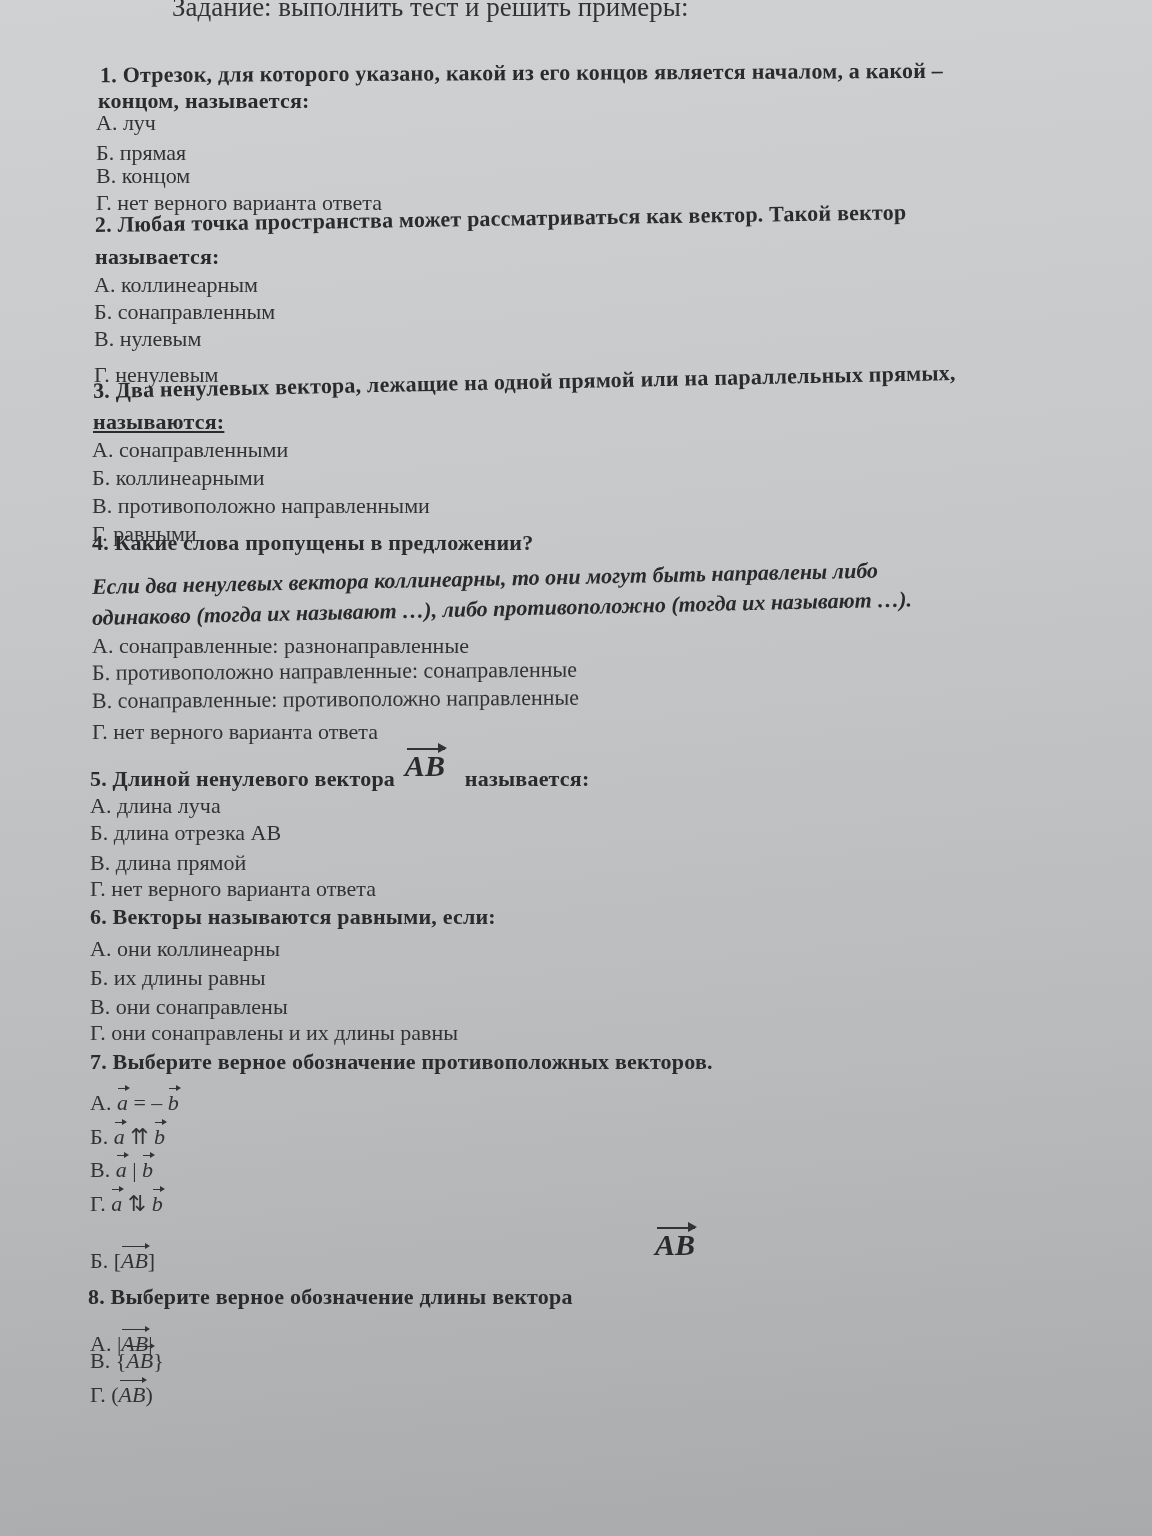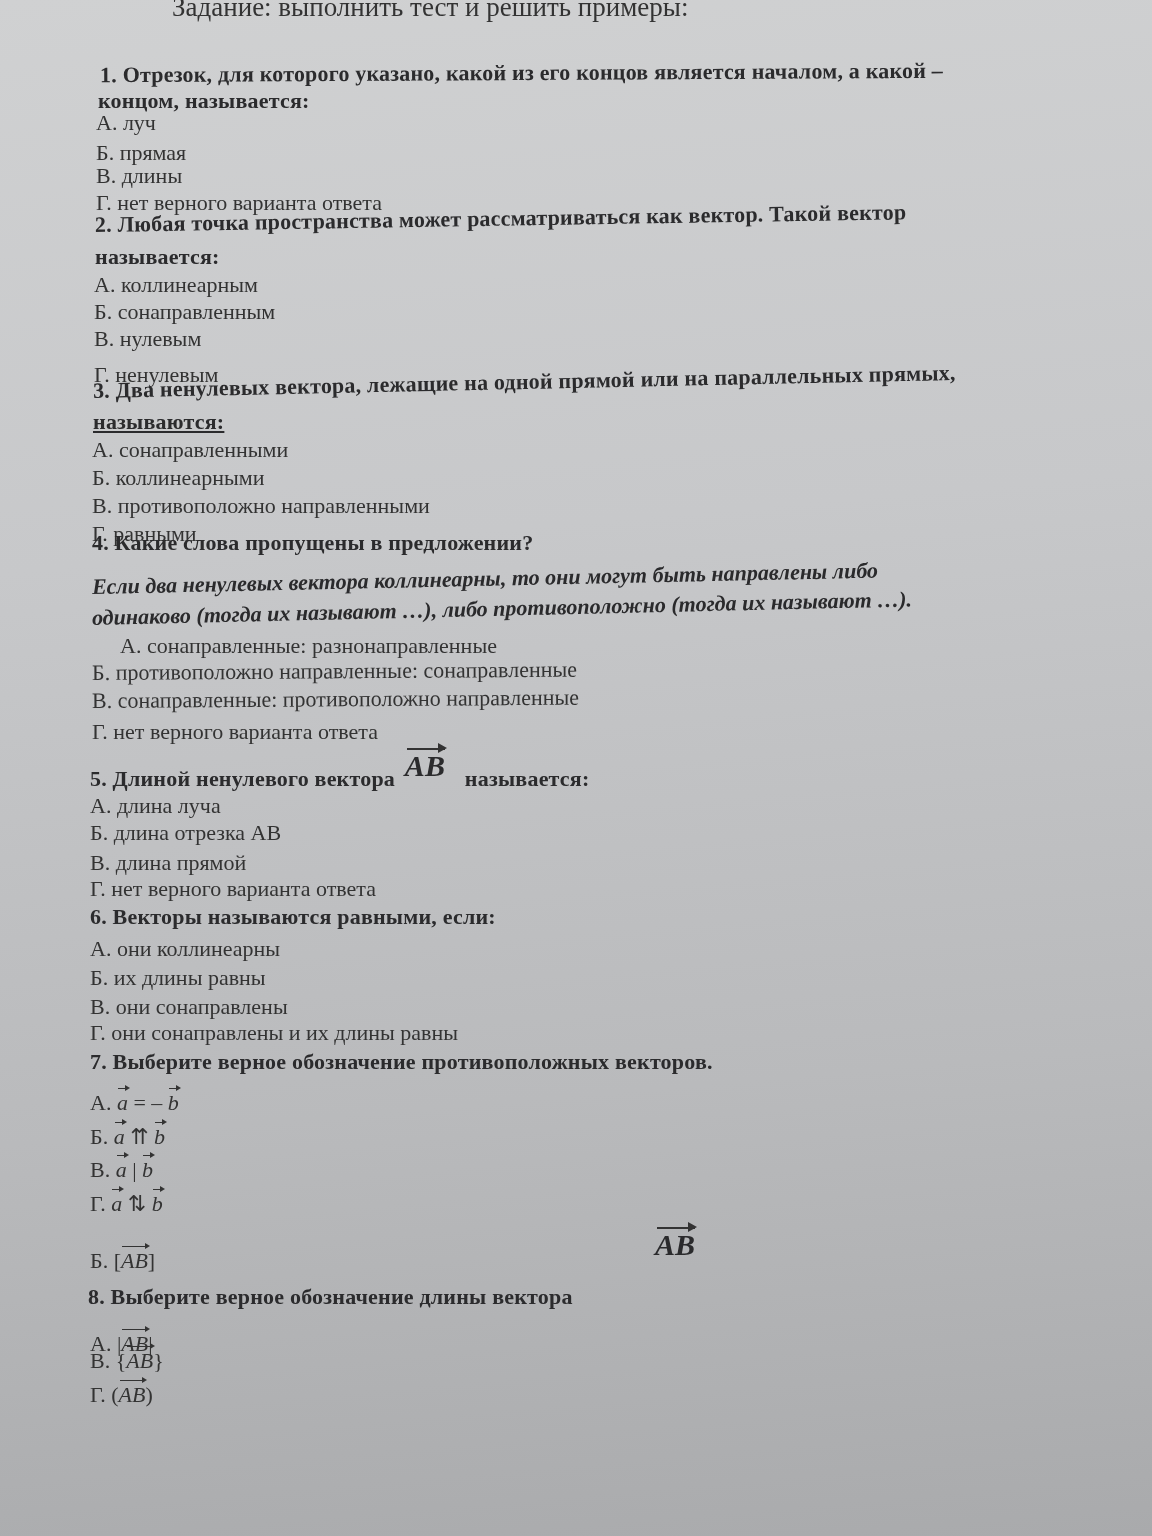--- a/index.html
+++ b/index.html
@@ -39,21 +39,21 @@
 
 <div class="page">
 
   <div class="title">Задание: выполнить тест и решить примеры:</div>
 
   <div>
     <div class="line qtext" style="left:100px; top:60px; transform:rotate(-0.3deg);">1. Отрезок, для которого указано, какой из его концов является началом, а какой –</div>
     <div class="line qtext" style="left:98px; top:88px;">концом, называется:</div>
     <div class="line opt" style="left:96px; top:110px;">А. луч</div>
     <div class="line opt" style="left:96px; top:140px;">Б. прямая</div>
-    <div class="line opt" style="left:96px; top:163px;">В. длины</div>
+    <div class="line opt" style="left:96px; top:163px;">В. концом</div>
     <div class="line opt" style="left:96px; top:190px;">Г. нет верного варианта ответа</div>
   </div>
 
   <div>
     <div class="line qtext" style="left:95px; top:212px; transform:rotate(-0.9deg); transform-origin:left center;">2. Любая точка пространства может рассматриваться как вектор. Такой вектор</div>
     <div class="line qtext" style="left:95px; top:244px;">называется:</div>
     <div class="line opt" style="left:94px; top:272px;">А. коллинеарным</div>
     <div class="line opt" style="left:94px; top:299px;">Б. сонаправленным</div>
     <div class="line opt" style="left:94px; top:326px;">В. нулевым</div>
     <div class="line opt" style="left:94px; top:346px;margin-top:16px;">Г. ненулевым</div>
@@ -65,21 +65,21 @@
     <div class="line opt" style="left:92px; top:437px;">А. сонаправленными</div>
     <div class="line opt" style="left:92px; top:465px;">Б. коллинеарными</div>
     <div class="line opt" style="left:92px; top:493px;">В. противоположно направленными</div>
     <div class="line opt" style="left:92px; top:521px;">Г. равными</div>
   </div>
 
   <div>
     <div class="line qtext" style="left:92px; top:530px;">4. Какие слова пропущены в предложении?</div>
     <div class="line italic" style="left:92px; top:574px; transform:rotate(-1.2deg); transform-origin:left center;">Если два ненулевых вектора коллинеарны, то они могут быть направлены либо</div>
     <div class="line italic" style="left:92px; top:605px; transform:rotate(-1.3deg); transform-origin:left center;">одинаково (тогда их называют …), либо противоположно (тогда их называют …).</div>
-    <div class="line opt" style="left:92px; top:633px;margin-left:28px;">А. сонаправленные: разнонаправленные</div>
+    <div class="line opt" style="left:92px; top:633px;">А. сонаправленные: разнонаправленные</div>
     <div class="line opt" style="left:92px; top:660px; transform:rotate(-0.4deg); transform-origin:left center;">Б. противоположно направленные: сонаправленные</div>
     <div class="line opt" style="left:92px; top:688px; transform:rotate(-0.4deg); transform-origin:left center;">В. сонаправленные: противоположно направленные</div>
     <div class="line opt" style="left:92px; top:719px;">Г. нет верного варианта ответа</div>
   </div>
 
   <div>
     <div class="line qtext" style="left:90px; top:763px;">
       <span>5. Длиной ненулевого вектора</span>
       <span class="vec big" style="position:relative; top:-10px; margin:0 14px 0 4px;">AB</span>
       <span>называется:</span>

